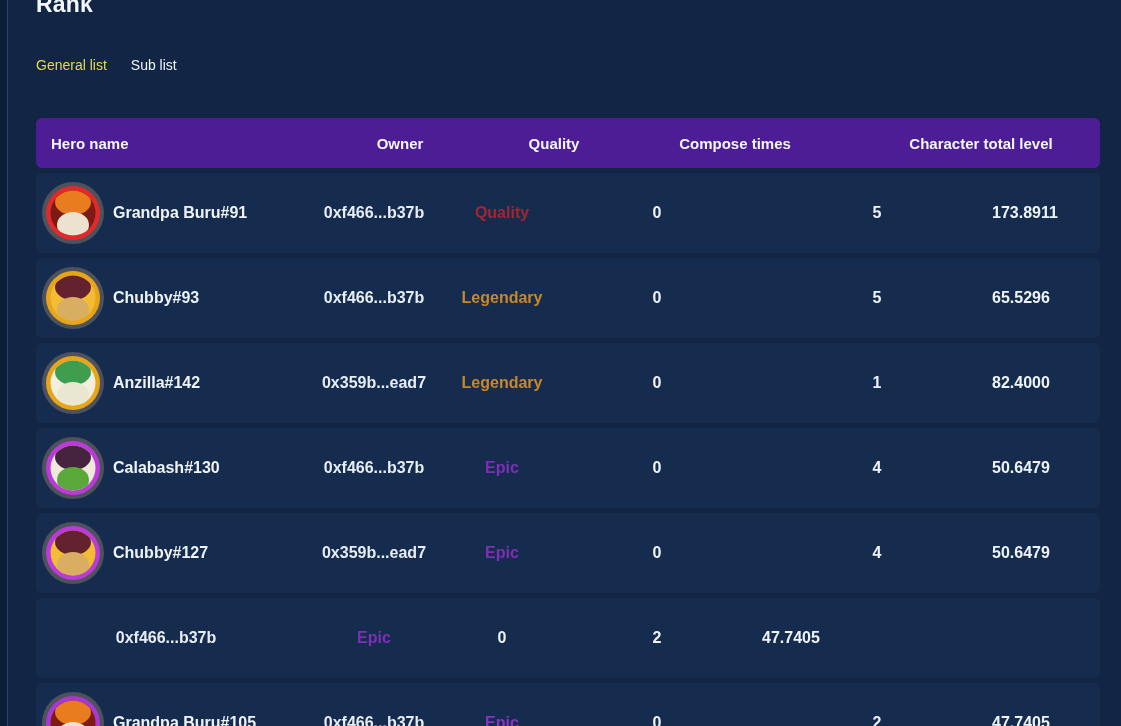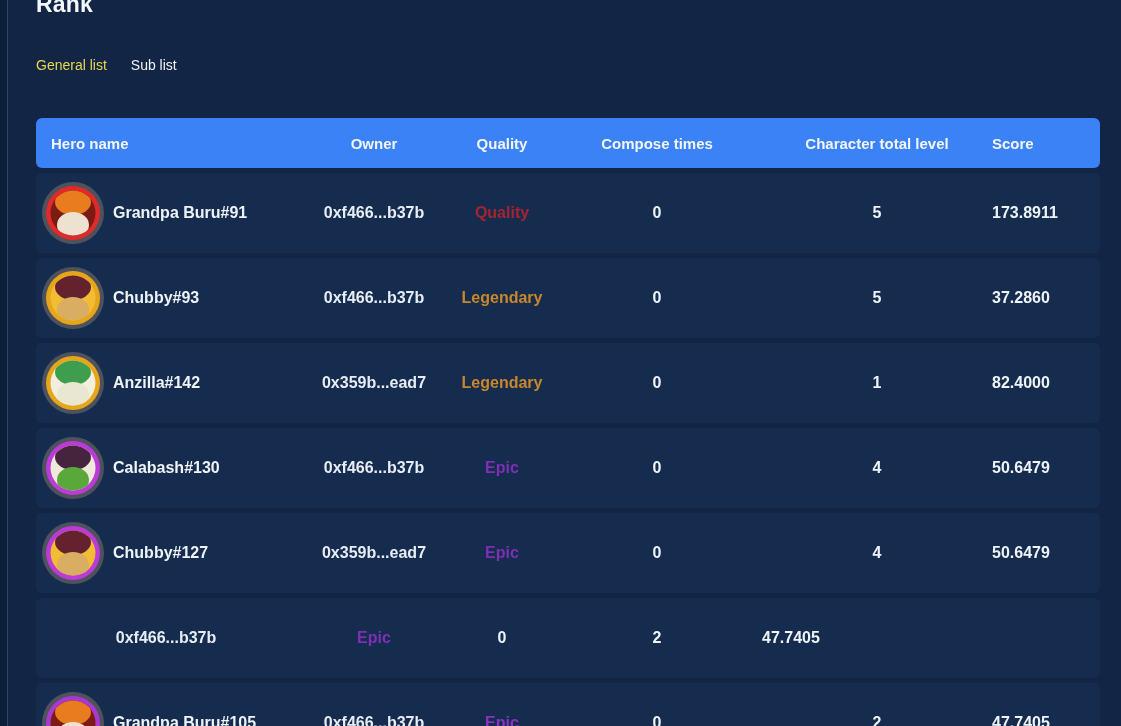--- a/index.html
+++ b/index.html
@@ -26,22 +26,22 @@
   .tab.active { color:#e5d94e; }
   .rank-table {
     position:absolute; top:118px; left:36px; width:1064px;
   }
   .row-grid {
     display:grid;
     grid-template-columns:260px 156px 100px 210px 230px 1fr;
     align-items:center;
   }
   .t-header {
-    background:#3b82f6; border-radius:6px; height:50px;
-    font-size:15px; font-weight:700; color:#f2f6fa;
+    background:#4c1d95; border-radius:6px; height:50px;
+    font-size:15px; font-weight:700; color:#f2f6fa;gap:26px;
   }
   .t-row {
     background:#162c4e; border-radius:6px; height:80px;
     margin-top:5px; font-size:16px; font-weight:700;
   }
   .t-header { margin-bottom:1px; }
   .cell-hero { padding-left:15px; display:flex; align-items:center; }
   .t-row .cell-hero { padding-left:6px; }
   .cell-center { text-align:center; }
   .cell-right { text-align:left; padding-right:25px; }
@@ -112,21 +112,21 @@
                 <ellipse cx="31" cy="20" rx="18" ry="13" fill="#63222e"></ellipse>
                 <ellipse cx="31" cy="43" rx="16" ry="13" fill="#d9ad62"></ellipse>
               </g>
             </svg></span>
       <span class="hero-name">Chubby#93</span>
     </div>
     <div class="cell-center owner">0xf466...b37b</div>
     <div class="cell-center" style="color: rgb(200, 135, 42);">Legendary</div>
     <div class="cell-center num">0</div>
     <div class="cell-center num">5</div>
-    <div class="cell-right num">37.2860</div>
+    <div class="cell-right num">65.5296</div>
   </div>
 
   <div class="row-grid t-row">
     <div class="cell-hero">
       <span class="avatar"><svg width="62" height="62" viewBox="0 0 62 62">
               <defs>
                 <clipPath id="av2">
                   <circle cx="31" cy="31" r="22.5"></circle>
                 </clipPath>
               </defs>

